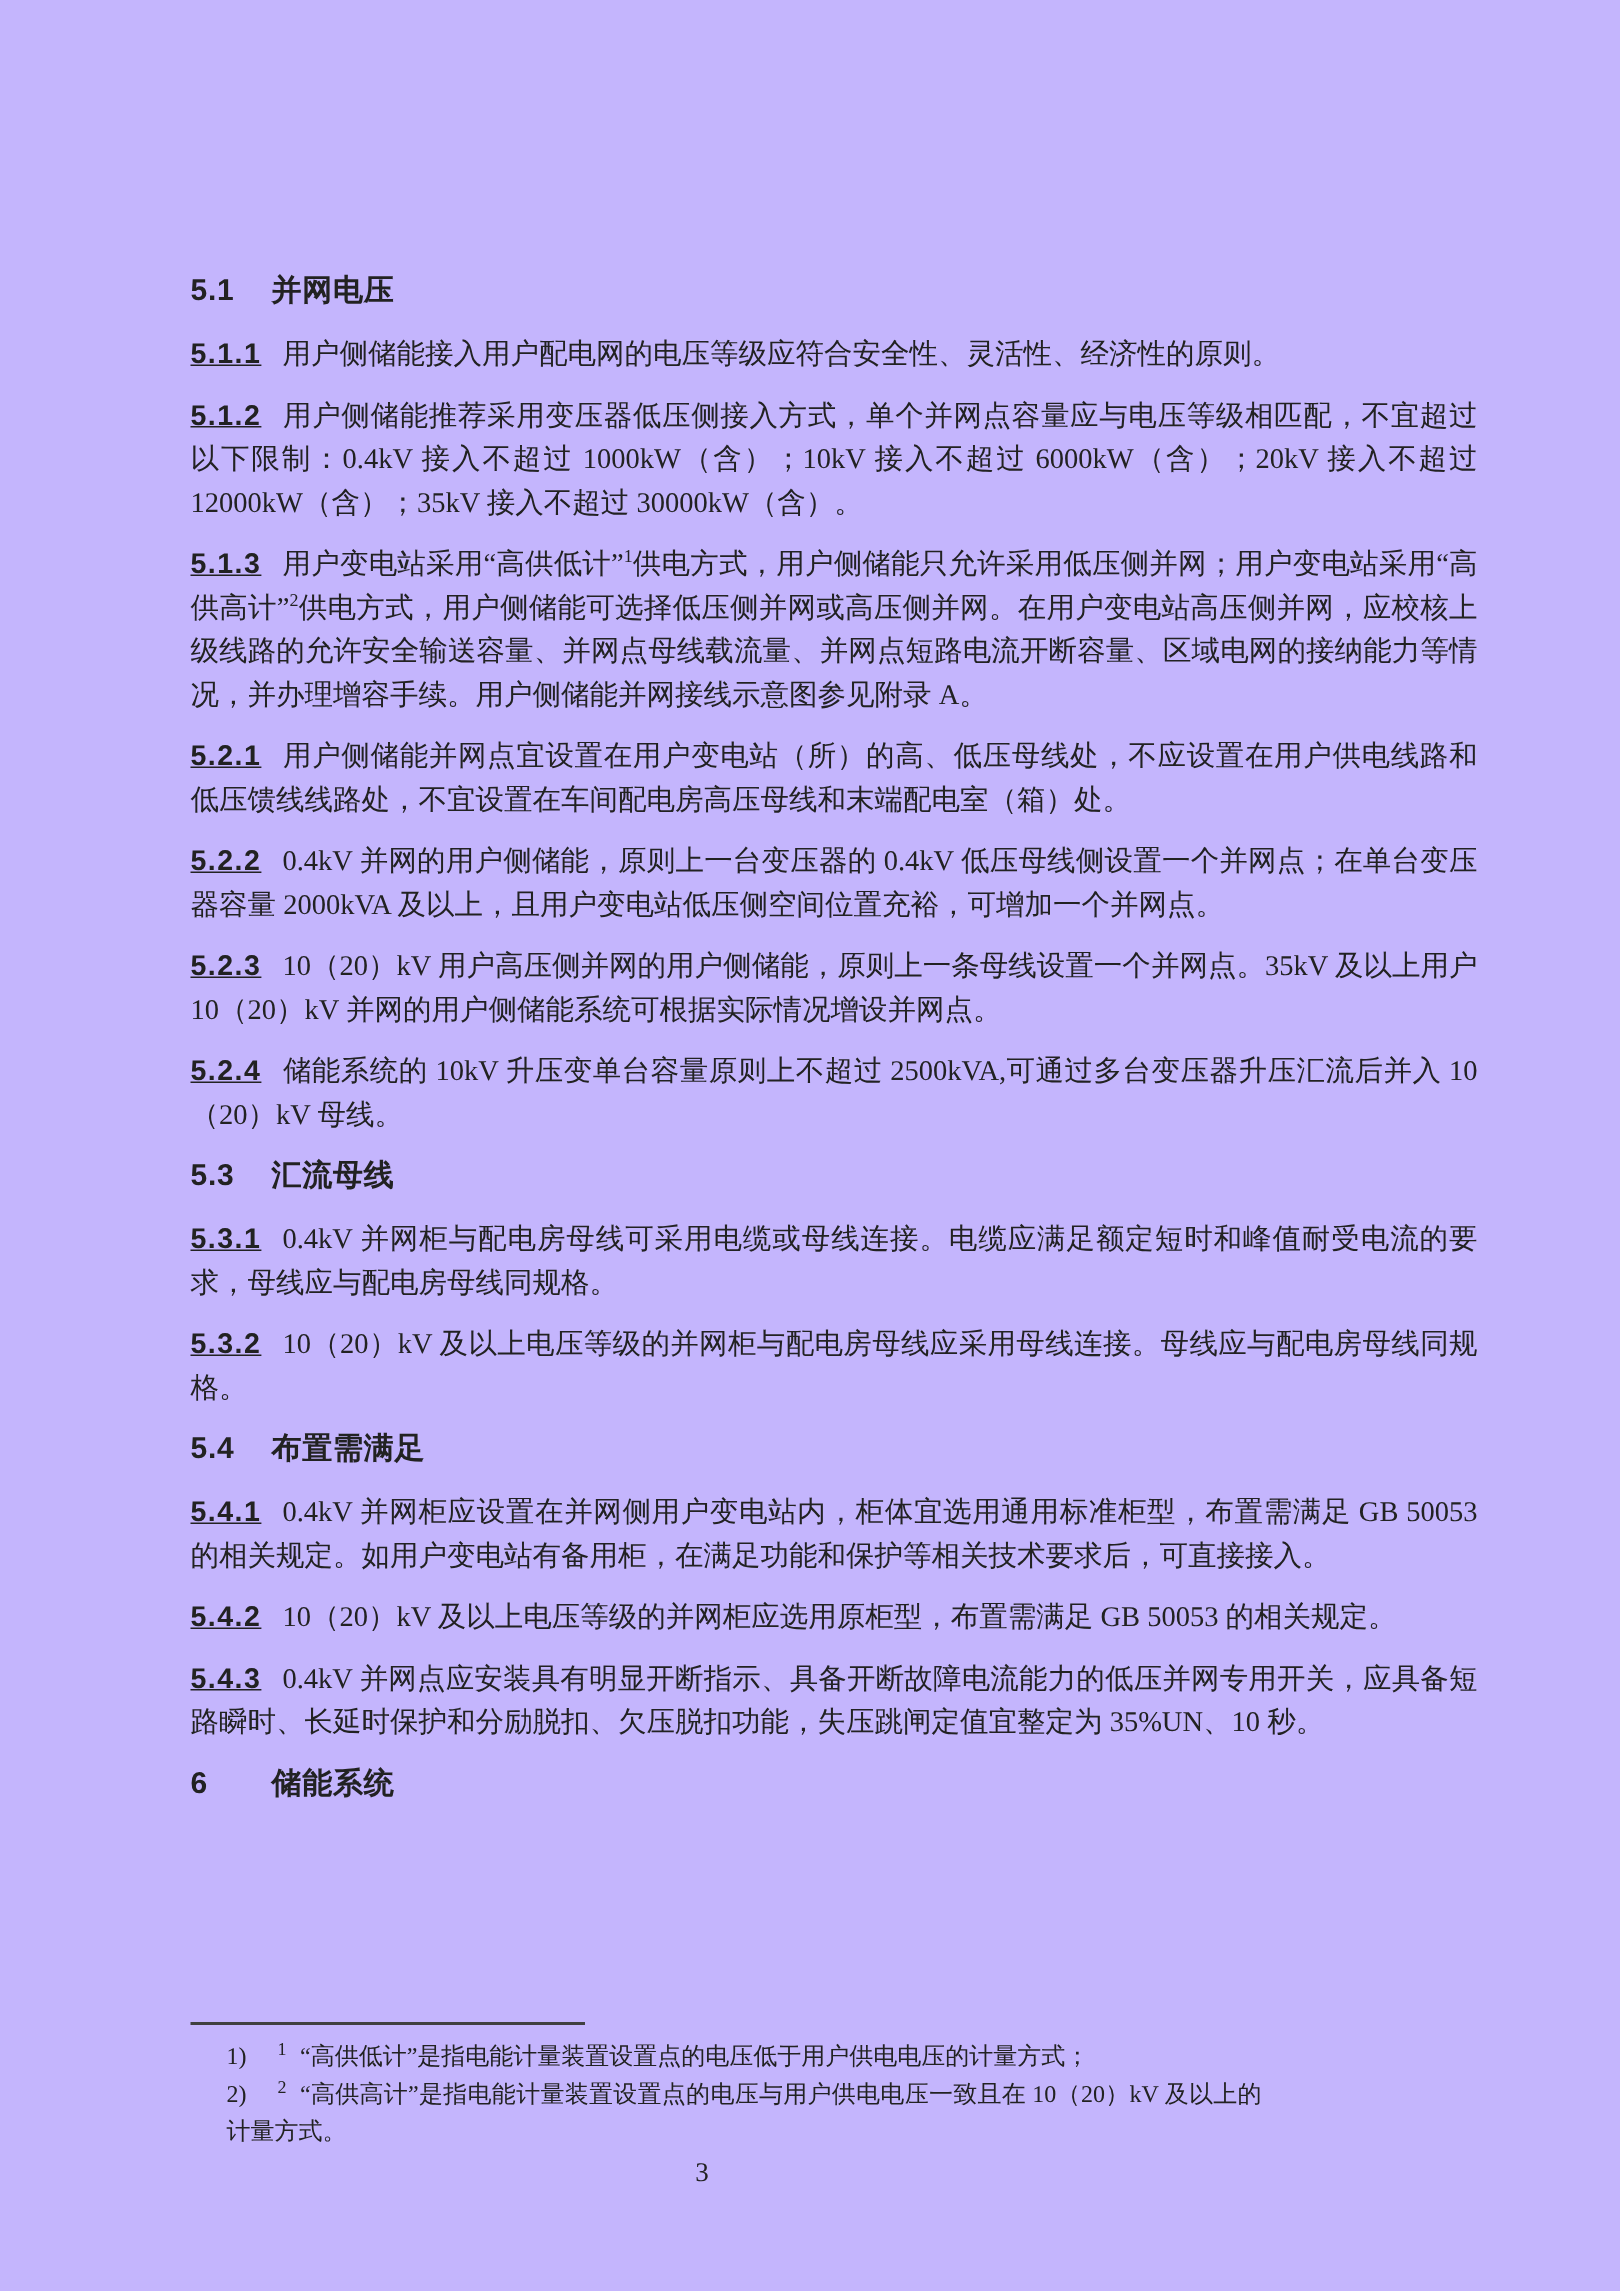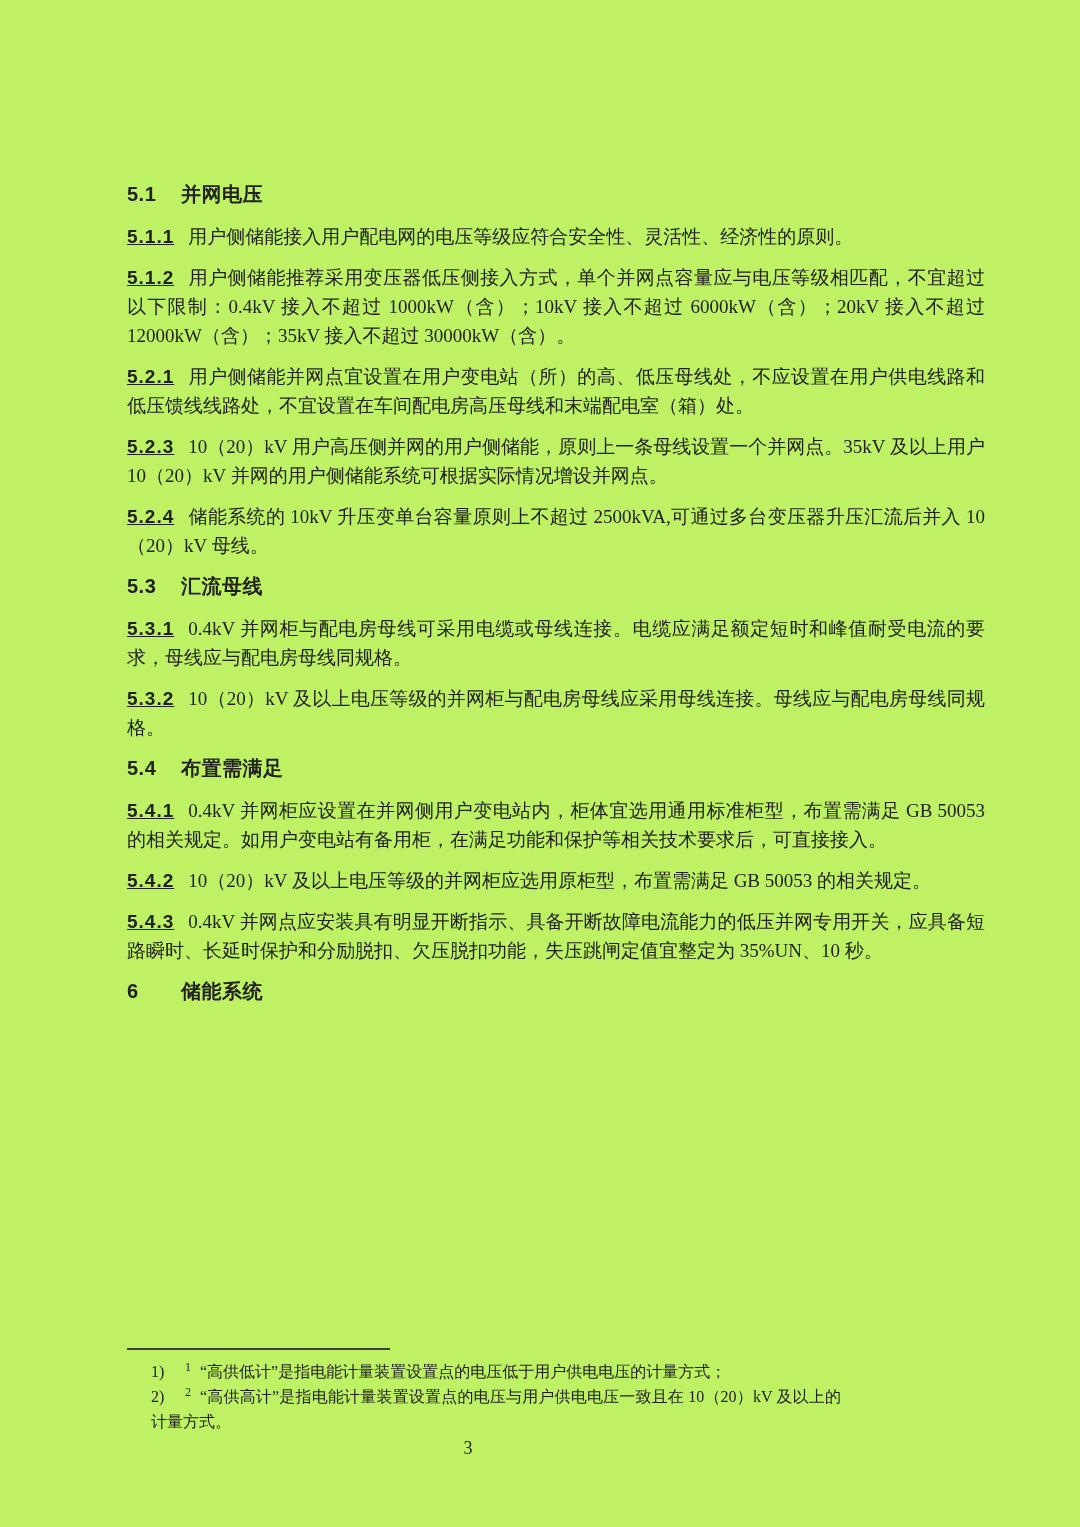--- a/index.html
+++ b/index.html
@@ -1,21 +1,21 @@
 <!DOCTYPE html>
 <html><head>
 <meta charset="utf-8">
 <style>
   * { margin: 0; padding: 0; box-sizing: border-box; }
   html, body { background: #ffffff; }
   .page {
     position: relative;
     width: 1080px;
     height: 1527px;
-    background: #bef264;
+    background: #c4b5fd;
     color: #222222;
     font-family: "Liberation Serif", "DejaVu Serif", serif;
     overflow: hidden;
   }
   .content {
     position: absolute;
     top: 180px;
     left: 127px;
     width: 858px;
   }
@@ -86,24 +86,26 @@
 
 <div class="page">
   <div class="content">
 
     <h2 class="sec-heading first"><span class="h-num">5.1</span><span>并网电压</span></h2>
 
     <p class="clause"><span class="c-num">5.1.1</span><span>用户侧储能接入用户配电网的电压等级应符合安全性、灵活性、经济性的原则。</span></p>
 
     <p class="clause"><span class="c-num">5.1.2</span><span>用户侧储能推荐采用变压器低压侧接入方式，单个并网点容量应与电压等级相匹配，不宜超过以下限制：0.4kV 接入不超过 1000kW（含）；10kV 接入不超过 6000kW（含）；20kV 接入不超过 12000kW（含）；35kV 接入不超过 30000kW（含）。</span></p>
 
+    <p class="clause"><span class="c-num">5.1.3</span><span>用户变电站采用“高供低计”</span><sup>1</sup><span>供电方式，用户侧储能只允许采用低压侧并网；用户变电站采用“高供高计”</span><sup>2</sup><span>供电方式，用户侧储能可选择低压侧并网或高压侧并网。在用户变电站高压侧并网，应校核上级线路的允许安全输送容量、并网点母线载流量、并网点短路电流开断容量、区域电网的接纳能力等情况，并办理增容手续。用户侧储能并网接线示意图参见附录 A。</span></p>
 
 
     <p class="clause"><span class="c-num">5.2.1</span><span>用户侧储能并网点宜设置在用户变电站（所）的高、低压母线处，不应设置在用户供电线路和低压馈线线路处，不宜设置在车间配电房高压母线和末端配电室（箱）处。</span></p>
 
+    <p class="clause"><span class="c-num">5.2.2</span><span>0.4kV 并网的用户侧储能，原则上一台变压器的 0.4kV 低压母线侧设置一个并网点；在单台变压器容量 2000kVA 及以上，且用户变电站低压侧空间位置充裕，可增加一个并网点。</span></p>
 
     <p class="clause"><span class="c-num">5.2.3</span><span>10（20）kV 用户高压侧并网的用户侧储能，原则上一条母线设置一个并网点。35kV 及以上用户 10（20）kV 并网的用户侧储能系统可根据实际情况增设并网点。</span></p>
 
     <p class="clause"><span class="c-num">5.2.4</span><span>储能系统的 10kV 升压变单台容量原则上不超过 2500kVA,可通过多台变压器升压汇流后并入 10（20）kV 母线。</span></p>
 
     <h2 class="sec-heading"><span class="h-num">5.3</span><span>汇流母线</span></h2>
 
     <p class="clause"><span class="c-num">5.3.1</span><span>0.4kV 并网柜与配电房母线可采用电缆或母线连接。电缆应满足额定短时和峰值耐受电流的要求，母线应与配电房母线同规格。</span></p>
 
     <p class="clause"><span class="c-num">5.3.2</span><span>10（20）kV 及以上电压等级的并网柜与配电房母线应采用母线连接。母线应与配电房母线同规格。</span></p>

